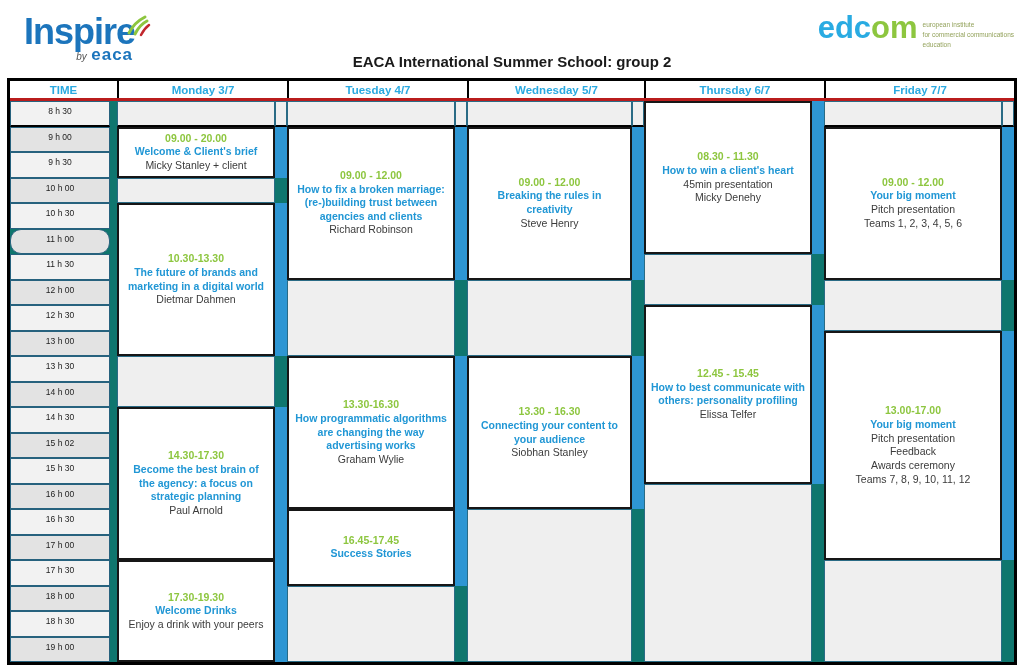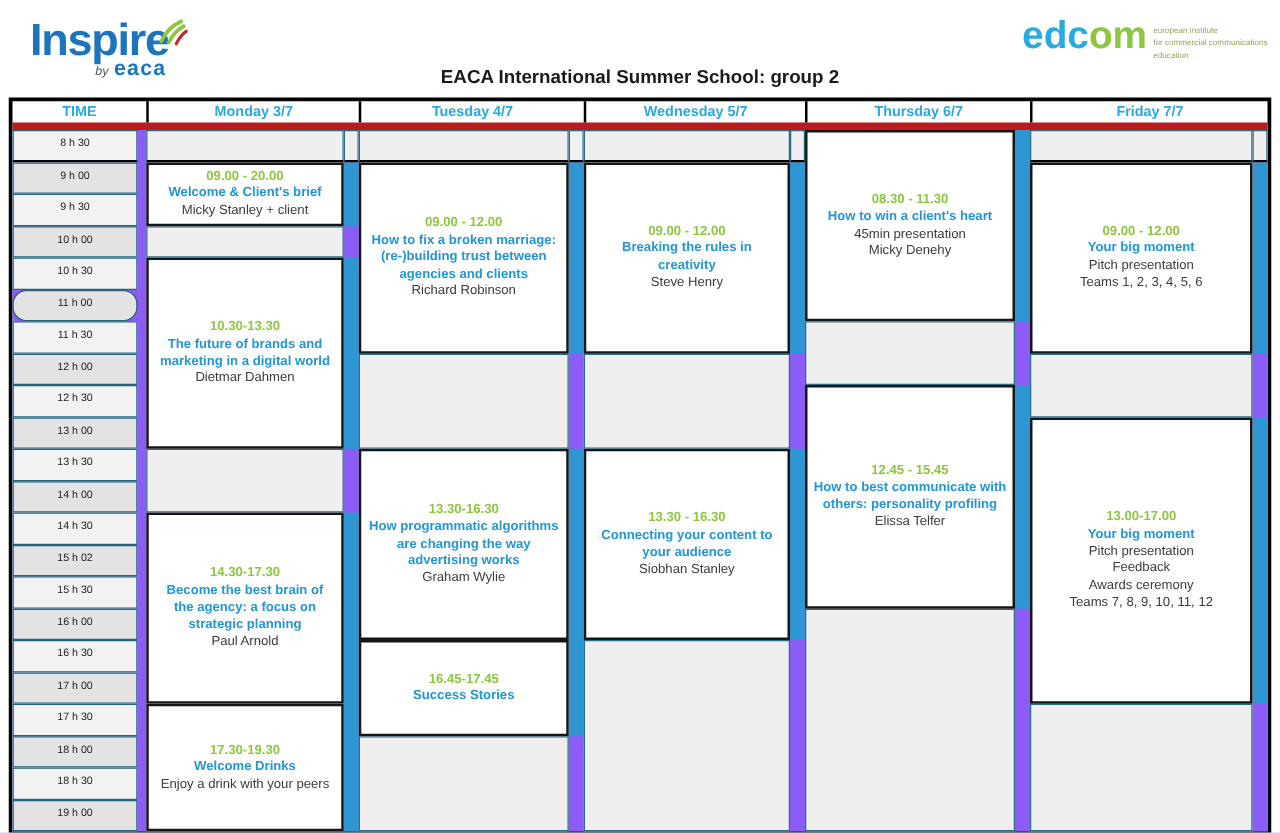--- a/index.html
+++ b/index.html
@@ -17,26 +17,26 @@
   .page-title{position:absolute;top:53px;left:0;width:1024px;text-align:center;
     font-size:15px;font-weight:bold;color:#1a1a1a;}
   .logo-edcom{position:absolute;right:10px;top:14px;display:flex;align-items:flex-start;}
   .edcom-word{font-size:31px;font-weight:bold;line-height:0.9;letter-spacing:0px;}
   .ed-blue{color:#29ABE2;} .ed-green{color:#8DC63F;}
   .edcom-tag{margin-left:5px;margin-top:6px;font-size:6.5px;line-height:1.5;color:#93A25B;}
 
   
   .schedule{position:absolute;top:78px;left:7px;width:1010px;border:3px solid #000;background:#fff;box-sizing:border-box;}
   .sch-header{display:grid;grid-template-columns:107px 170px 180px 177px 180px 190px;height:17px;
-    border-bottom:6px solid #b91c1c;}
+    border-bottom:3px solid #b91c1c;}
   .sch-header .hcell{display:flex;align-items:center;justify-content:center;
     font-size:11.5px;font-weight:bold;color:#29A9E1;border-left:2px solid #000;}
   .sch-header .hcell:first-child{border-left:none;}
   .sch-body{display:grid;grid-template-columns:100px 7px 158px 12px 168px 12px 165px 12px 168px 12px 178px 12px;
-    grid-template-rows:repeat(22,25.5px);background:#8b5cf6;}
+    grid-template-rows:repeat(22,25.5px);background:#0f766e;}
   .tcell{grid-column:1;background:#F2F2F2;border:1px solid #27627E;box-sizing:border-box;
     font-size:8.5px;color:#222;text-align:center;padding-top:4px;}
   .tcell.dark{background:#E3E3E3;}
   .ecell{background:#EFEFEF;border:1px solid #2A6B85;box-sizing:border-box;}
   .scell{background:#fff;border:2px solid #161616;box-sizing:border-box;z-index:2;
     display:flex;flex-direction:column;justify-content:center;align-items:center;
     text-align:center;padding:2px 5px;font-size:10.5px;line-height:1.3;}
   .strip-blue{background:#2E96D3;z-index:1;}
   .strip-gray{background:#EFEFEF;border:1px solid #2A6B85;box-sizing:border-box;}
   .r1u{border-bottom:2px solid #000 !important;}

